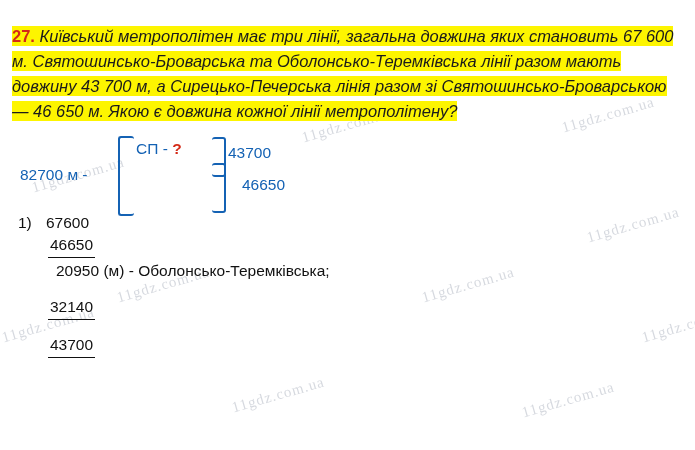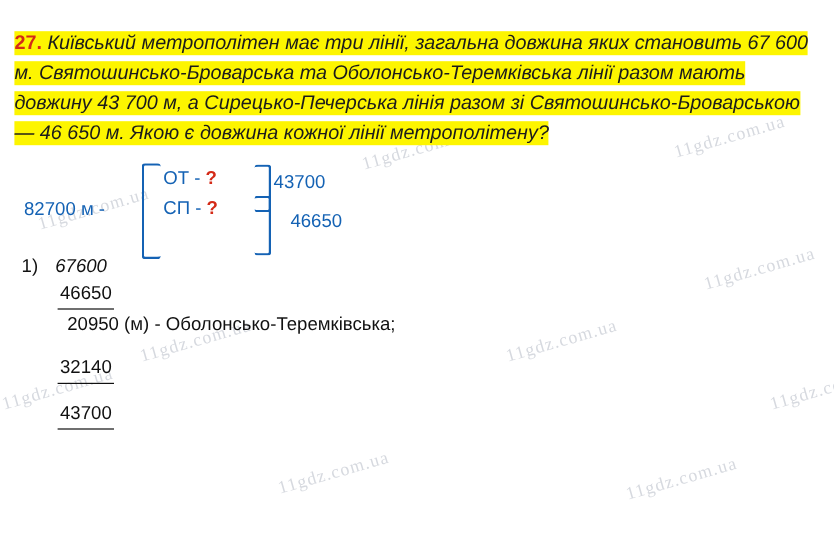--- a/index.html
+++ b/index.html
@@ -155,21 +155,20 @@
     line-height: 22px;
     white-space: nowrap;
   }
   .step .calc-line1 .idx {
     display: inline-block;
     width: 24px;
   }
   .step .calc-line1 .minuend {
     display: inline-block;
     padding-left: 4px;
-    font-style: italic;
   }
   .step .calc-line2 {
     padding-left: 30px;
   }
   .step .calc-line2 .subtrahend {
     display: inline-block;
     border-bottom: 1.4px solid #111;
     padding: 0 2px 1px 2px;
   }
   .step .result {
@@ -200,24 +199,20 @@
       <span>Київський метрополітен має три лінії, загальна довжина яких становить 67 600 м. Святошинсько-Броварська та Оболонсько-Теремківська лінії разом мають довжину 43 700 м, а Сирецько-Печерська лінія разом зі Святошинсько-Броварською — 46 650 м. Якою є довжина кожної лінії метрополітену?</span>
     </span>
   </p>
 </div>
 
 <div class="scheme">
   <span class="total">82700 м -</span>
   <span class="lbrace"></span>
   <div class="rows">
     <div class="row">
-      <span>ОТ -</span>
-      <span class="q">?</span>
-    </div>
-    <div class="row">
       <span>СП -</span>
       <span class="q">?</span>
     </div>
   </div>
   <span class="rbrace-top"></span>
   <span class="rbrace-bot"></span>
   <span class="val-top">43700</span>
   <span class="val-bot">46650</span>
 </div>
 

